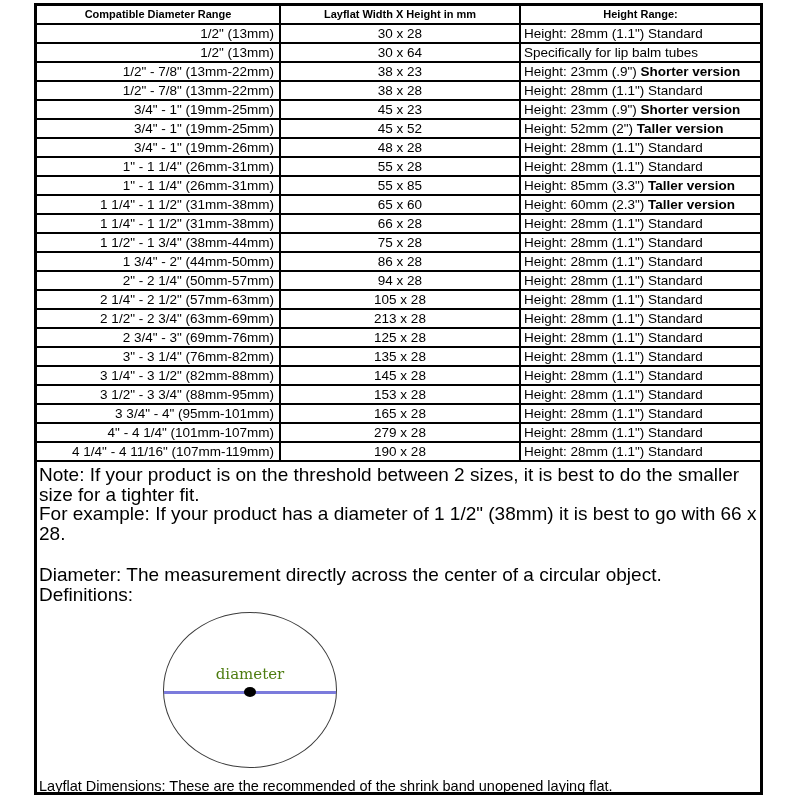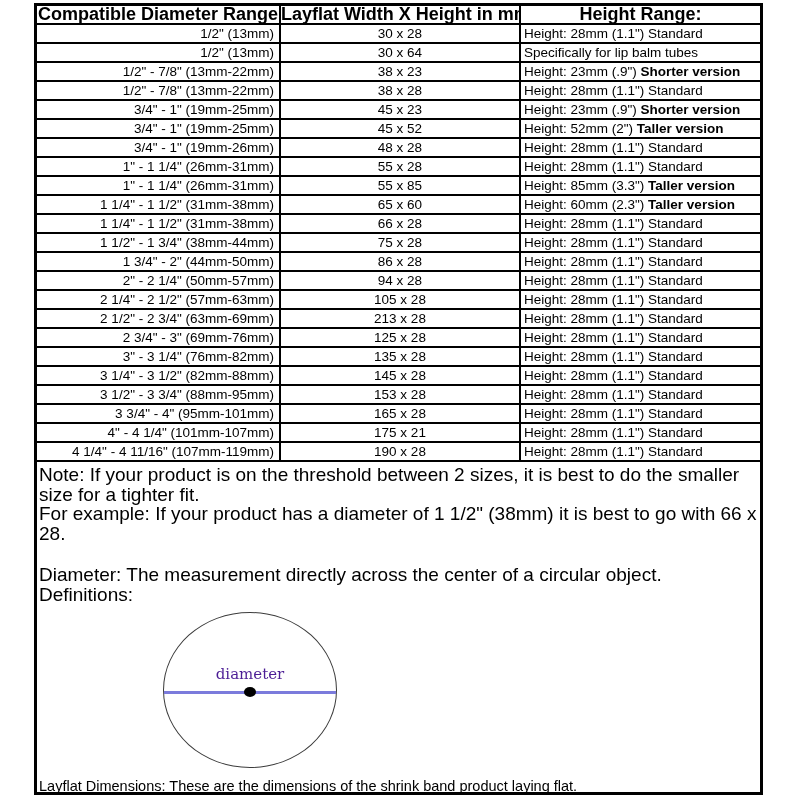--- a/index.html
+++ b/index.html
@@ -11,39 +11,39 @@
     position:absolute; left:34px; top:3px; width:723px; height:786px;
     border:3px solid #000; background:#fff; box-sizing:content-box; overflow:hidden;
   }
   table.size-table { border-collapse:collapse; width:723px; table-layout:fixed; }
   .size-table th, .size-table td {
     border-bottom:2px solid #000; border-right:2px solid #000;
     height:17px; padding:0; font-size:13.5px; line-height:17px;
     white-space:nowrap; overflow:hidden;
   }
   .size-table th:last-child, .size-table td:last-child { border-right:none; }
-  .size-table th { font-weight:bold; text-align:center; font-size:18px; }
+  .size-table th { font-weight:bold; text-align:center; font-size:11px; }
   col.c-range { width:243px; } col.c-size { width:240px; } col.c-note { width:240px; }
   td.range { text-align:right; padding-right:5px; }
   td.size  { text-align:center; }
   td.note  { text-align:left; padding-left:3px; }
   td.note b { font-weight:bold; }
   .notes { margin:3px 0 0 2px; font-size:19px; line-height:19.5px; }
   .notes p { margin:0; }
   .notes p.example { margin-bottom:22px; }
   .diagram { margin:8px 0 0 126px; width:174px; }
   .circle {
     position:relative; width:172px; height:154px;
     border:1px solid #3c3c3c; border-radius:50%; background:#fff;
   }
   .dia-line { position:absolute; left:0; right:0; top:78px; height:3px; background:#7b7bdc; }
   .dia-dot  { position:absolute; left:80px; top:74px; width:12px; height:10px; background:#000; border-radius:50%; }
   .dia-label{
     position:absolute; left:0; right:0; top:52px; text-align:center;
-    font-family:"DejaVu Serif", serif; font-size:15px; color:#4c1d95;
+    font-family:"DejaVu Serif", serif; font-size:15px; color:#4d7c0f;
   }
   .layflat { margin:9px 0 0 2px; font-size:14.5px; line-height:19.5px; }
   .layflat p { margin:0; }
 </style>
 </head>
 <body>
 
 <div class="sheet">
 
   <table class="size-table">
@@ -160,21 +160,21 @@
       <td class="size">153 x 28</td>
       <td class="note"><span>Height: 28mm (1.1") Standard</span><b></b></td>
     </tr>
         <tr>
       <td class="range">3 3/4" - 4" (95mm-101mm)</td>
       <td class="size">165 x 28</td>
       <td class="note"><span>Height: 28mm (1.1") Standard</span><b></b></td>
     </tr>
         <tr>
       <td class="range">4" - 4 1/4" (101mm-107mm)</td>
-      <td class="size">175 x 21</td>
+      <td class="size">279 x 28</td>
       <td class="note"><span>Height: 28mm (1.1") Standard</span><b></b></td>
     </tr>
         <tr>
       <td class="range">4 1/4" - 4 11/16" (107mm-119mm)</td>
       <td class="size">190 x 28</td>
       <td class="note"><span>Height: 28mm (1.1") Standard</span><b></b></td>
     </tr>
       </tbody>
   </table>
 
@@ -187,16 +187,16 @@
 
   <div class="diagram">
     <div class="circle">
       <span class="dia-label">diameter</span>
       <div class="dia-line" style="background: rgb(123, 123, 220);"></div>
       <div class="dia-dot"></div>
     </div>
   </div>
 
   <div class="layflat">
-    <p>Layflat Dimensions: These are the dimensions of the shrink band product laying flat.</p>
+    <p>Layflat Dimensions: These are the recommended of the shrink band unopened laying flat.</p>
   </div>
 
 </div>
 
 </body></html>

